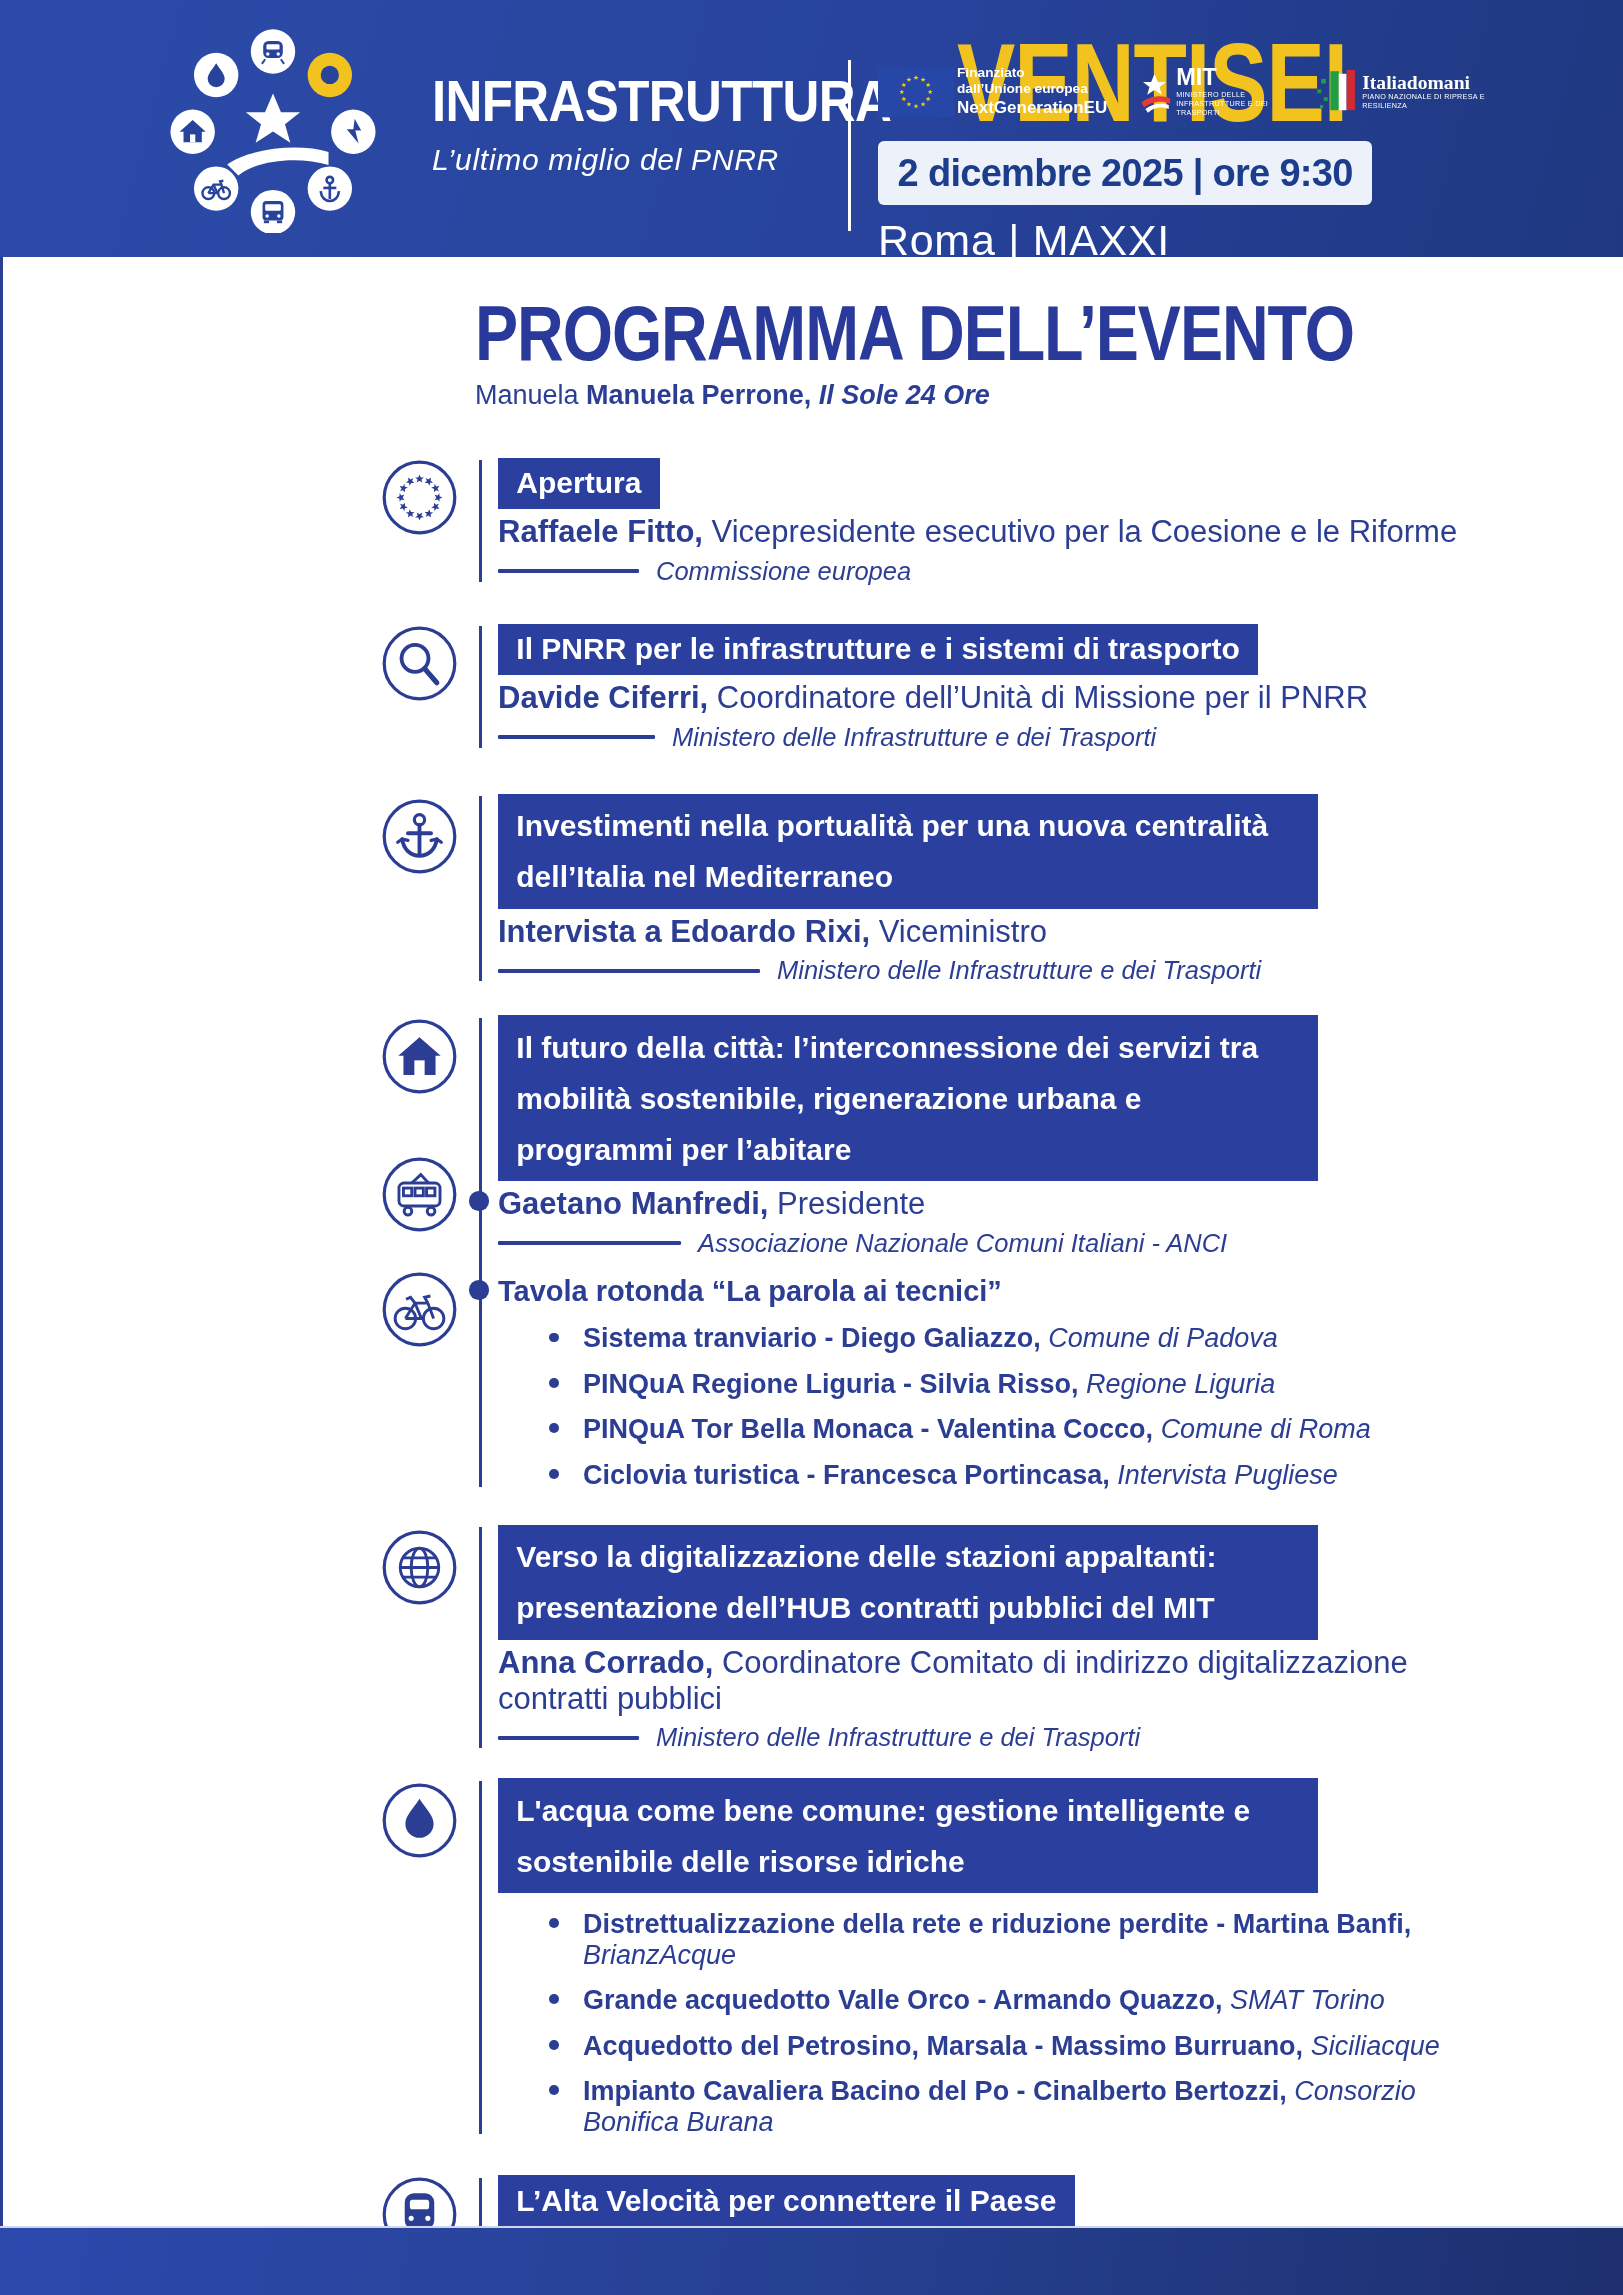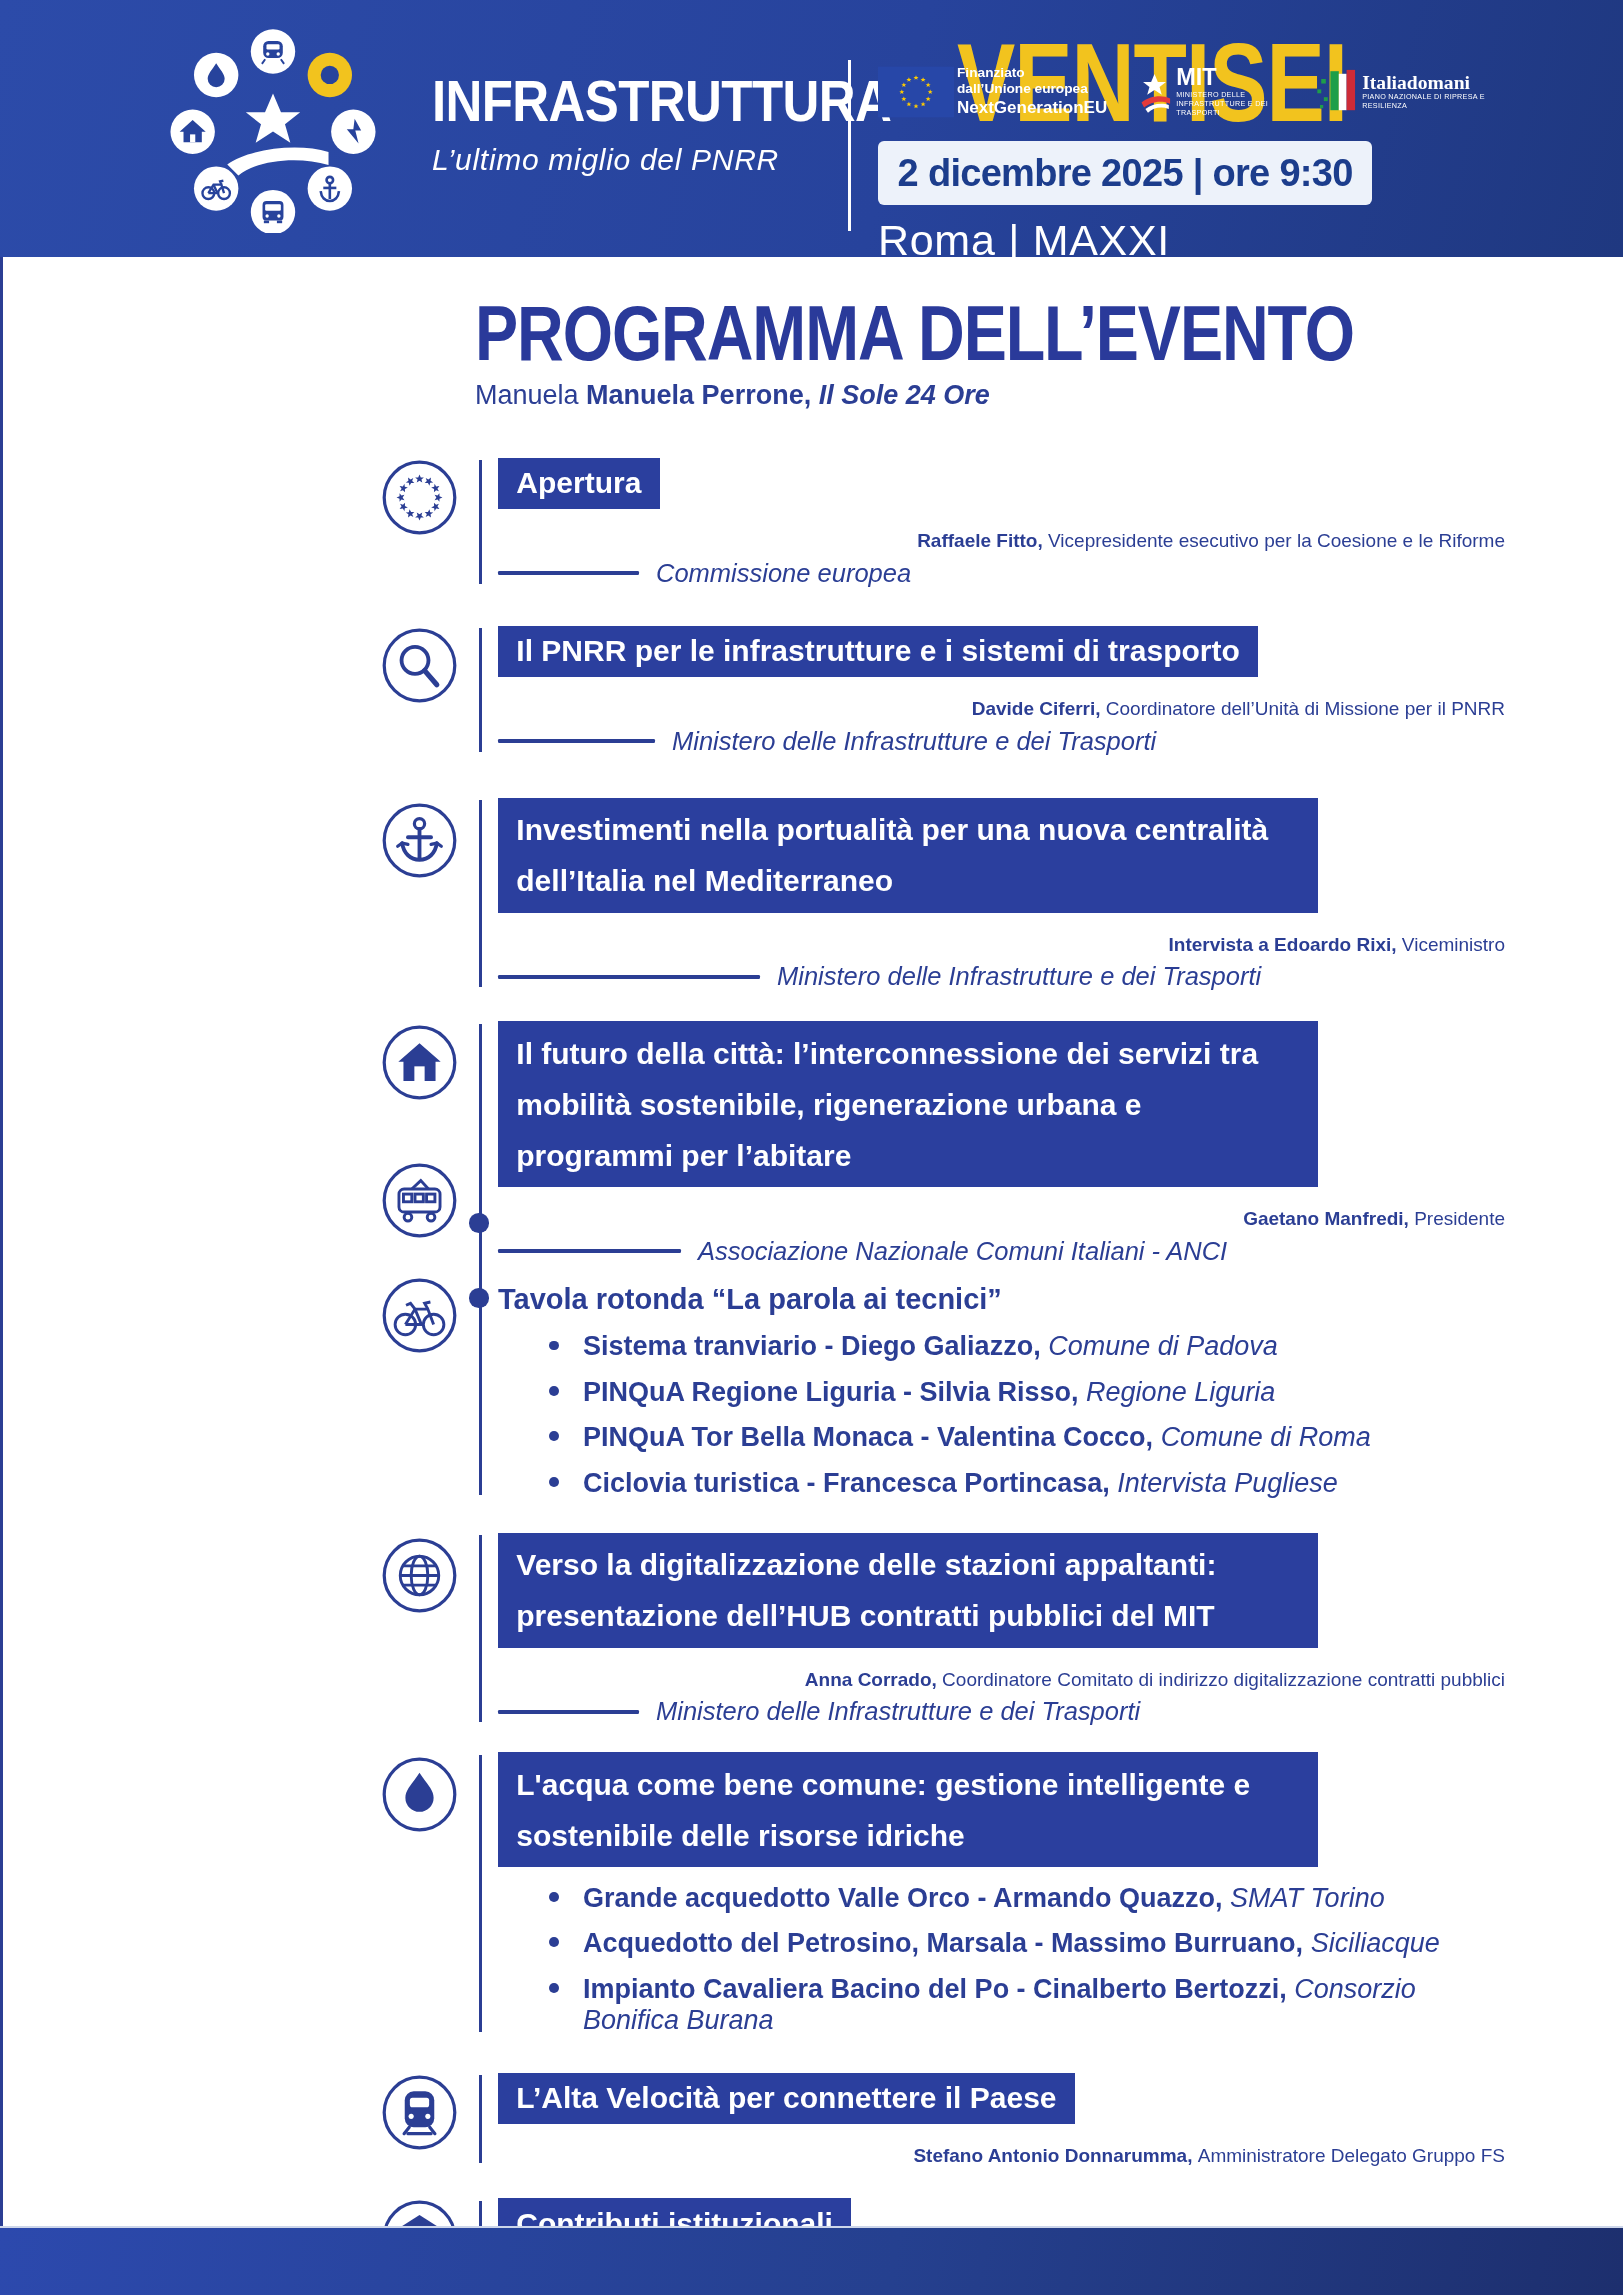--- a/index.html
+++ b/index.html
@@ -51,21 +51,21 @@
   .modera{font-size:27px;margin-top:7.8px;color:var(--blue);}
   .modera .m-name{font-weight:700;}
   .modera .m-org{font-weight:700;font-style:italic;}
 
   .session{position:relative;padding-left:458px;padding-right:118px;}
   .s-divider{position:absolute;left:439px;top:2.6px;bottom:3.9px;width:2.6px;background:var(--blue);}
   .s-icon{position:absolute;left:341px;width:77px;height:77px;}
   .banner{display:inline-block;background:var(--banner);color:#fff;
           font-size:30px;font-weight:700;padding:8.5px 18.3px;line-height:1.15;}
   .banner.wide{display:block;width:820px;padding:6.5px 18.3px;line-height:1.7;}
-  .speaker{position:relative;font-size:19px;color:var(--blue);margin-top:21px;text-align:right;}
+  .speaker{position:relative;font-size:31px;color:var(--blue);margin-top:5px;}
   .speaker .sp-name{font-weight:700;}
   .org-line{display:flex;align-items:center;gap:17px;margin-top:6.5px;}
   .rule{height:3.9px;background:var(--blue);border-radius:1.3px;flex:none;}
   .org{font-size:25.5px;font-style:italic;color:var(--blue);}
   .rt-head{position:relative;font-size:29px;font-weight:700;color:var(--blue);margin-top:17px;}
   .has-dot::before{content:"";position:absolute;left:-29px;top:5.2px;width:19.6px;height:19.6px;
                    border-radius:50%;background:var(--blue);}
   ul.blist{list-style:none;margin:15.7px 0 0 51px;}
   ul.blist li{position:relative;padding-left:34px;font-size:27px;color:var(--blue);margin-bottom:14.4px;}
   ul.blist li::before{content:"";position:absolute;left:0;top:9.2px;width:9.8px;height:9.8px;
@@ -395,20 +395,21 @@
     <section class="session" style="margin-top:26px">
       <div class="s-divider"></div>
       <div class="s-icon" style="top:3.9px">
         <svg width="77" height="77" viewBox="0 0 120 120">
           <circle cx="60" cy="60" r="55" fill="#fff" stroke="#2B3E94" stroke-width="5"></circle>
           <path d="M60,26 C70,42 82,52 82,65 A22,22 0 1 1 38,65 C38,52 50,42 60,26 Z" fill="#2B3E94"></path>
         </svg>
       </div>
       <div class="banner wide">L'acqua come bene comune: gestione intelligente e sostenibile delle risorse idriche</div>
       <ul class="blist">
+        <li><span class="b-lead">Distrettualizzazione della rete e riduzione perdite - Martina Banfi, </span><span class="b-org">BrianzAcque</span></li>
         <li><span class="b-lead">Grande acquedotto Valle Orco - Armando Quazzo, </span><span class="b-org">SMAT Torino</span></li>
         <li><span class="b-lead">Acquedotto del Petrosino, Marsala - Massimo Burruano, </span><span class="b-org">Siciliacque</span></li>
         <li><span class="b-lead">Impianto Cavaliera Bacino del Po - Cinalberto Bertozzi, </span><span class="b-org">Consorzio Bonifica Burana</span></li>
       </ul>
     </section>
 
     <section class="session" style="margin-top:37px">
       <div class="s-divider"></div>
       <div class="s-icon" style="top:1.3px">
         <svg width="77" height="77" viewBox="0 0 120 120">

